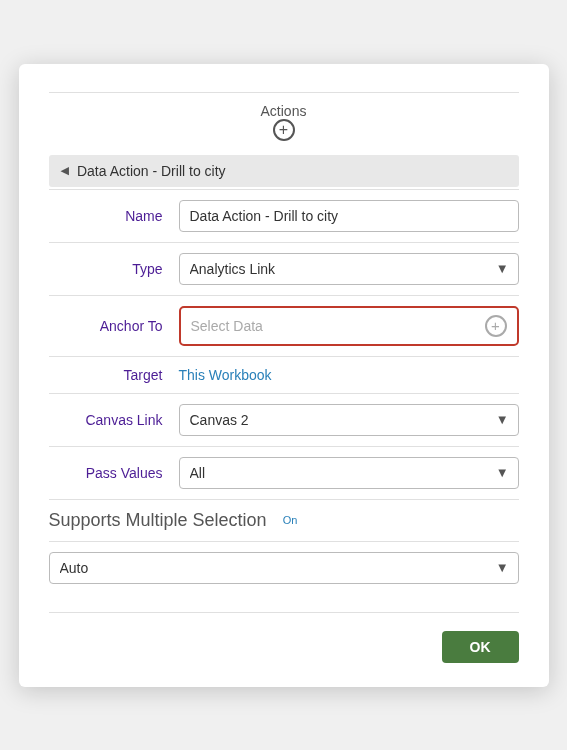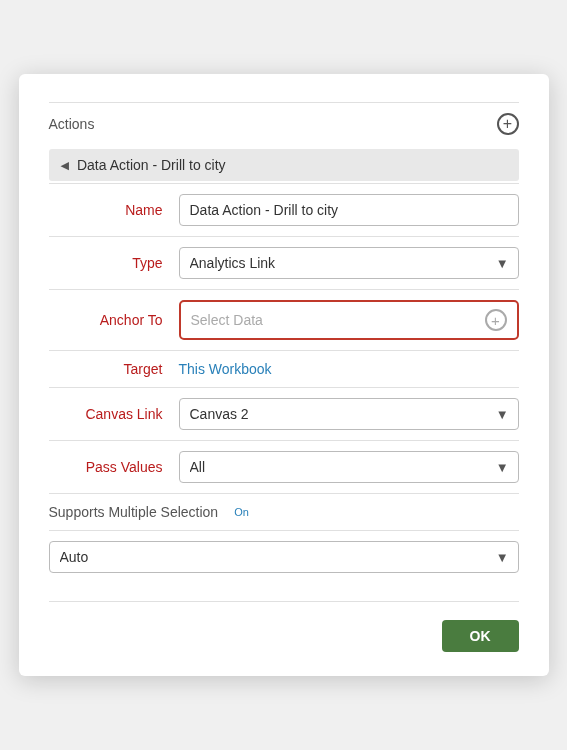--- a/index.html
+++ b/index.html
@@ -26,20 +26,21 @@
       font-weight: 700;
       color: #222;
       margin-bottom: 18px;
     }
     .section-row {
       display: flex;
       align-items: center;
       justify-content: space-between;
       border-top: 1px solid #e0e0e0;
       padding: 10px 0;
+      flex-direction: column;
     }
     .section-label {
       font-size: 14px;
       color: #555;
       font-weight: 500;
     }
     .add-icon {
       width: 22px;
       height: 22px;
       border: 2px solid #555;
@@ -70,21 +71,21 @@
       color: #555;
     }
     .field-row {
       display: flex;
       align-items: center;
       border-top: 1px solid #e0e0e0;
       padding: 10px 0;
     }
     .field-label {
       font-size: 14px;
-      color: #b91c1c;
+      color: #4c1d95;
       width: 130px;
       text-align: right;
       padding-right: 16px;
       flex-shrink: 0;
     }
     .field-input {
       flex: 1;
       border: 1px solid #bbb;
       border-radius: 4px;
       padding: 7px 10px;
@@ -168,21 +169,21 @@
       font-weight: 500;
       cursor: pointer;
     }
     .supports-row {
       display: flex;
       align-items: center;
       border-top: 1px solid #e0e0e0;
       padding: 10px 0;
     }
     .supports-label {
-      font-size: 14px;
+      font-size: 18px;
       color: #555;
       padding-right: 16px;
     }
     .footer-row {
       display: flex;
       justify-content: flex-end;
       align-items: center;
       gap: 12px;
       margin-top: 18px;
       border-top: 1px solid #e0e0e0;

